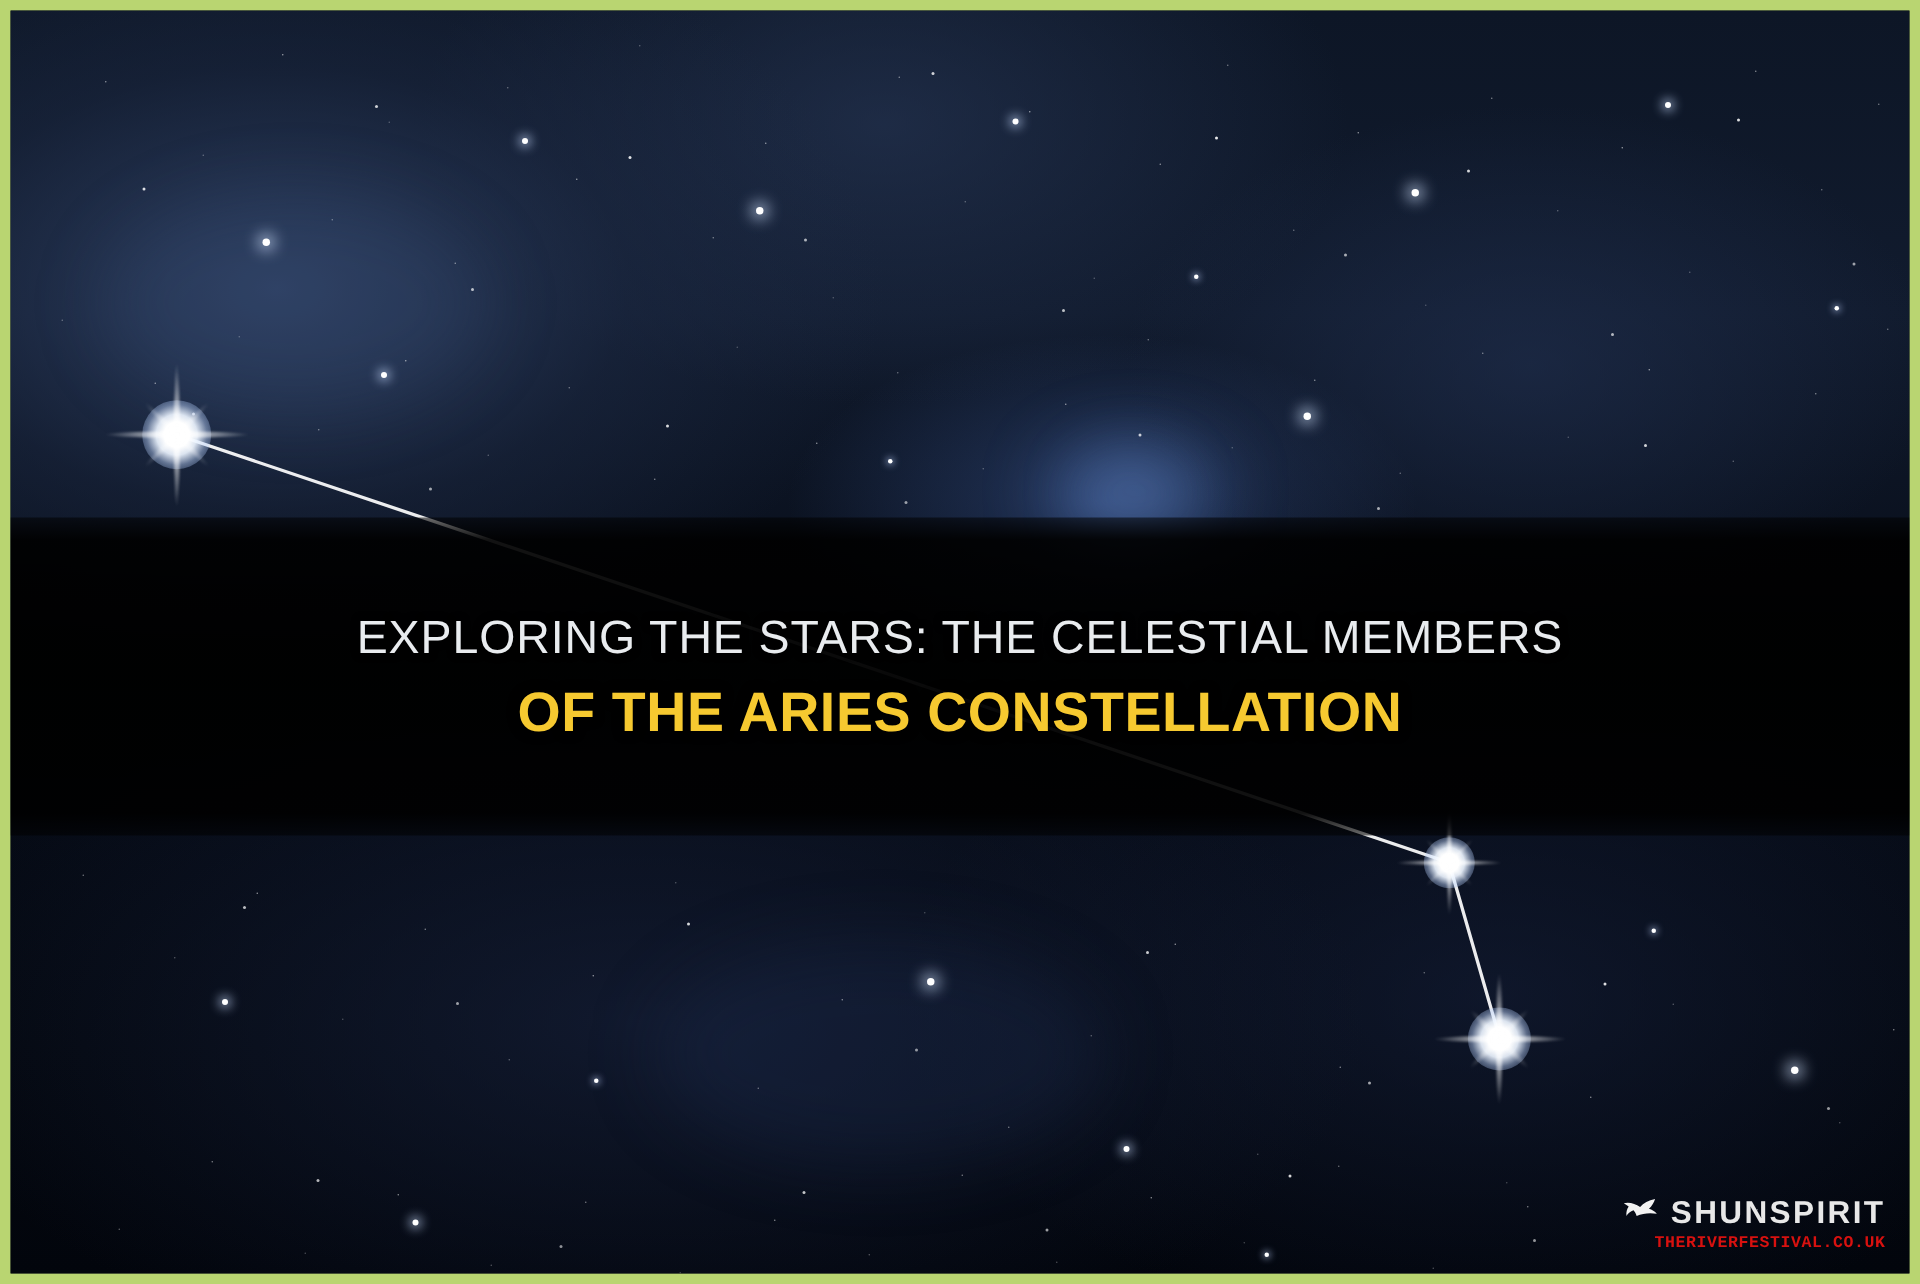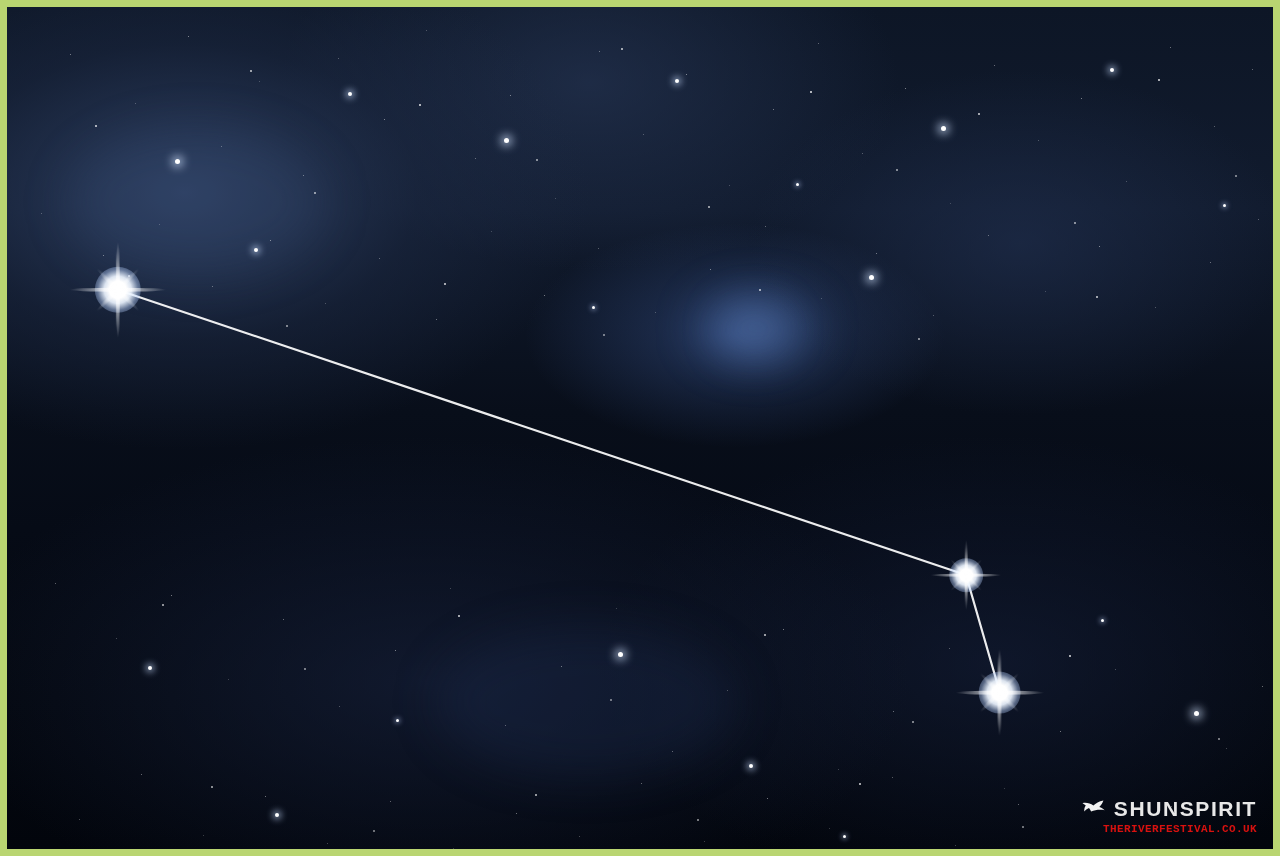--- a/index.html
+++ b/index.html
@@ -300,20 +300,24 @@
       </div>
       <div class="bright-star" style="left: 993px; top: 686px; width: 100.8px; height: 100.8px;">
         <div class="core" style="width: 42px; height: 42px;"></div>
         <div class="spike" style="width: 88.2px; height: 3.78px; opacity: 0.95; transform: translate(-50%, -50%) rotate(0deg);"></div>
         <div class="spike" style="width: 88.2px; height: 3.78px; opacity: 0.95; transform: translate(-50%, -50%) rotate(90deg);"></div>
         <div class="spike" style="width: 54.684px; height: 3.78px; opacity: 0.6; transform: translate(-50%, -50%) rotate(45deg);"></div>
         <div class="spike" style="width: 54.684px; height: 3.78px; opacity: 0.6; transform: translate(-50%, -50%) rotate(135deg);"></div>
       </div>
     </div>
 
+  <div class="title-band">
+    <div class="title-line1">EXPLORING THE STARS: THE CELESTIAL MEMBERS</div>
+    <div class="title-line2">OF THE ARIES CONSTELLATION</div>
+  </div>
 
   <div class="watermark">
     <div class="wm-row">
       <span class="wm-bird">
         <svg width="26" height="17" viewBox="0 0 26 17" aria-hidden="true">
           <path d="M1.5 4.2 C5 3.2 9.2 4.4 12.4 6.6 C14.6 4.3 18 2.3 22.4 1.4
                    C21.6 3.9 20.2 6.2 18.3 7.9 C20.3 8.5 22.2 9.6 23.6 11.2
                    C18.8 10.4 14.2 10.9 10.1 12.6 C9.6 11.1 8.9 9.9 8.0 8.9
                    C6.0 9.7 4.4 11.0 3.3 12.6 C3.0 10.2 3.6 8.1 4.8 6.4
                    C3.6 5.5 2.5 4.8 1.5 4.2 Z" fill="#f2f2f2"></path>

